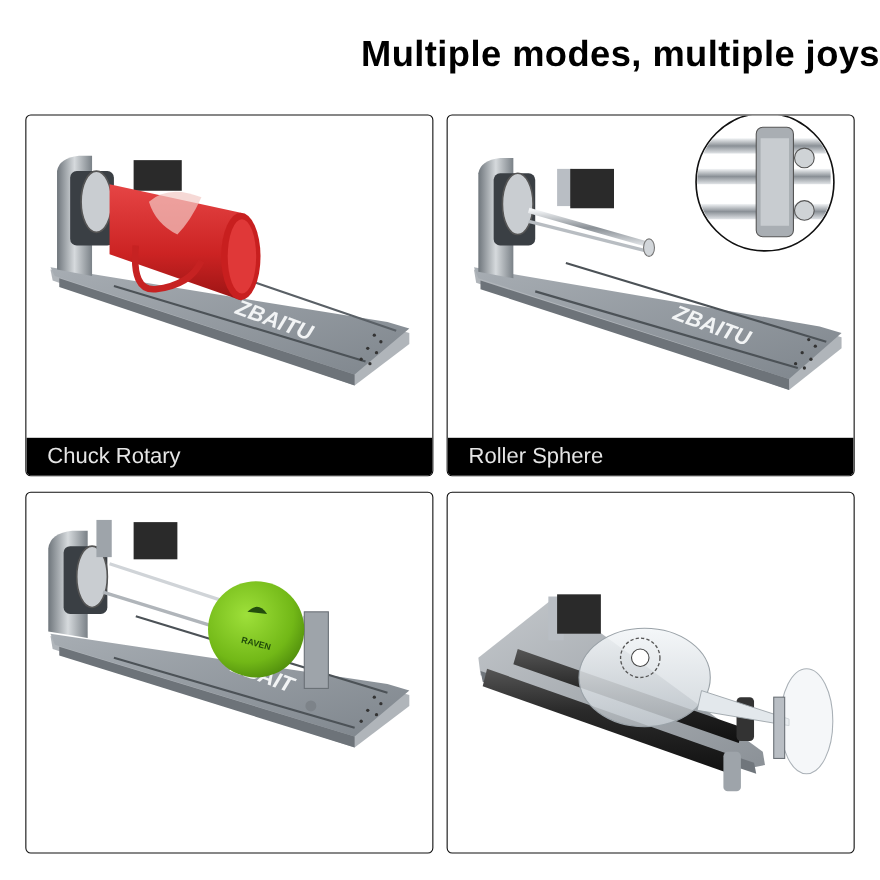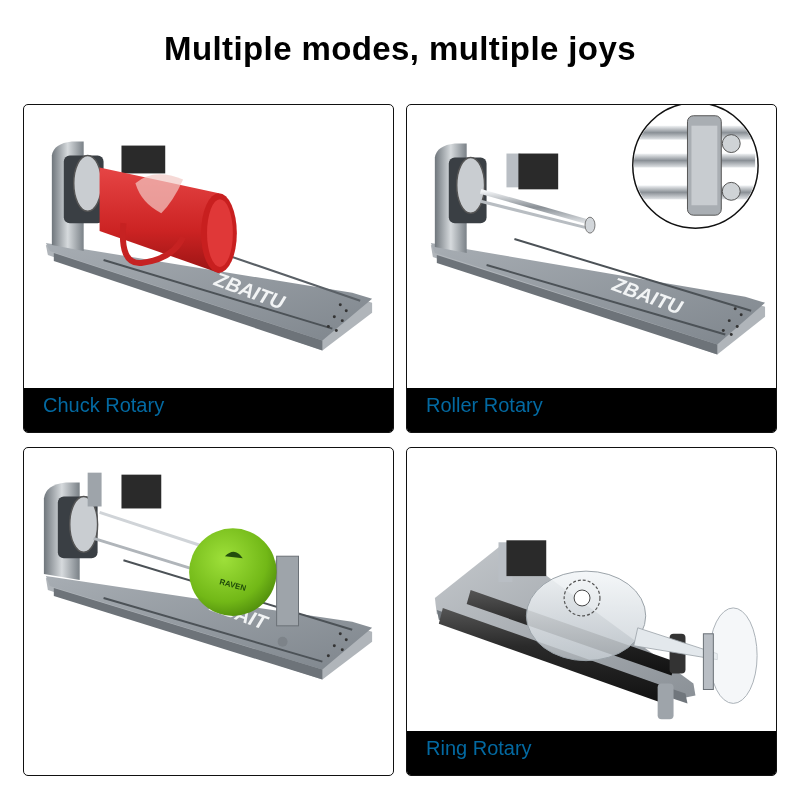--- a/index.html
+++ b/index.html
@@ -1,30 +1,30 @@
 <!DOCTYPE html>
 <html><head>
 <meta charset="utf-8">
 <style>
   * { box-sizing: border-box; margin: 0; padding: 0; }
   html, body { width: 800px; height: 800px; background: #ffffff; overflow: hidden; }
   body { position: relative; font-family: "Liberation Sans", sans-serif; }
   .title {
-    position: absolute; left: 0; top: 30px; width: 800px; text-align: center;
+    position: absolute; left: 0; top: 30px; width: 800px; text-align: right;
     font-family: "Liberation Sans", sans-serif; font-weight: bold; font-size: 33px;
     color: #000; letter-spacing: 0.4px;
   }
   .panel {
     position: absolute; width: 371px; height: 329px;
     border: 1.5px solid #111; border-radius: 5px; background: #fff; overflow: hidden;
   }
   .panel .art { position: absolute; left: 0; top: 0; width: 100%; height: 294px; }
   .panel .label-bar {
-    position: absolute; left: 0; bottom: 0; width: 100%; height: 44px;
-    background: #000; color: #0369a1; font-size: 20px; line-height: 34px; padding-left: 19px;
+    position: absolute; left: 0; bottom: 0; width: 100%; height: 34px;
+    background: #000; color: #e5e5e5; font-size: 20px; line-height: 34px; padding-left: 19px;
     font-family: "Liberation Sans", sans-serif;
   }
   #p1 { left: 23px; top: 104px; }
   #p2 { left: 406px; top: 104px; }
   #p3 { left: 23px; top: 447px; }
   #p4 { left: 406px; top: 447px; }
   svg text { font-family: "Liberation Sans", sans-serif; }
 </style>
 </head>
 <body>
@@ -131,21 +131,21 @@
         <rect x="220" y="20" width="130" height="14" fill="url(#rod2)"></rect>
         <rect x="220" y="48" width="130" height="14" fill="url(#rod2)"></rect>
         <rect x="220" y="80" width="130" height="14" fill="url(#rod2)"></rect>
         <rect x="282" y="10" width="34" height="100" rx="6" fill="#a9aeb3" stroke="#555"></rect>
         <rect x="286" y="20" width="26" height="80" fill="#c8ccd0"></rect>
         <circle cx="326" cy="38" r="9" fill="#cfd3d6" stroke="#555"></circle>
         <circle cx="326" cy="86" r="9" fill="#cfd3d6" stroke="#555"></circle>
       </g>
     </g>
   </svg>
-  <div class="label-bar">Roller Rotary</div>
+  <div class="label-bar">Roller Sphere</div>
 </div>
 
 <div class="panel" id="p3">
   <svg class="art" viewBox="0 0 371 294">
     <defs>
       <linearGradient id="plate3" x1="0" y1="0" x2="1" y2="1">
         <stop offset="0" stop-color="#a7adb3"></stop>
           <stop offset="1" stop-color="#7f868d"></stop>
       </linearGradient>
       <linearGradient id="metal3" x1="0" y1="0" x2="1" y2="0">
@@ -221,14 +221,13 @@
 
     <g>
       <ellipse cx="180" cy="168" rx="60" ry="45" fill="url(#glass4)" stroke="#9aa2a8" stroke-width="1"></ellipse>
       <path d="M232,180 L312,206 L312,212 L228,198 Z" fill="#e3e8ec" stroke="#9aa2a8" stroke-width="0.8"></path>
       <ellipse cx="328" cy="208" rx="24" ry="48" fill="#eef2f5" fill-opacity="0.6" stroke="#aab1b7" stroke-width="1"></ellipse>
       <circle cx="176" cy="150" r="18" fill="none" stroke="#555" stroke-width="1.2" stroke-dasharray="3 2"></circle>
       <circle cx="176" cy="150" r="8" fill="#fff" stroke="#444" stroke-width="1"></circle>
     </g>
     <rect x="298" y="186" width="10" height="56" fill="#b9bec4" stroke="#6a7076"></rect>
   </svg>
-  <div class="label-bar">Ring Rotary</div>
 </div>
 
 </body></html>

